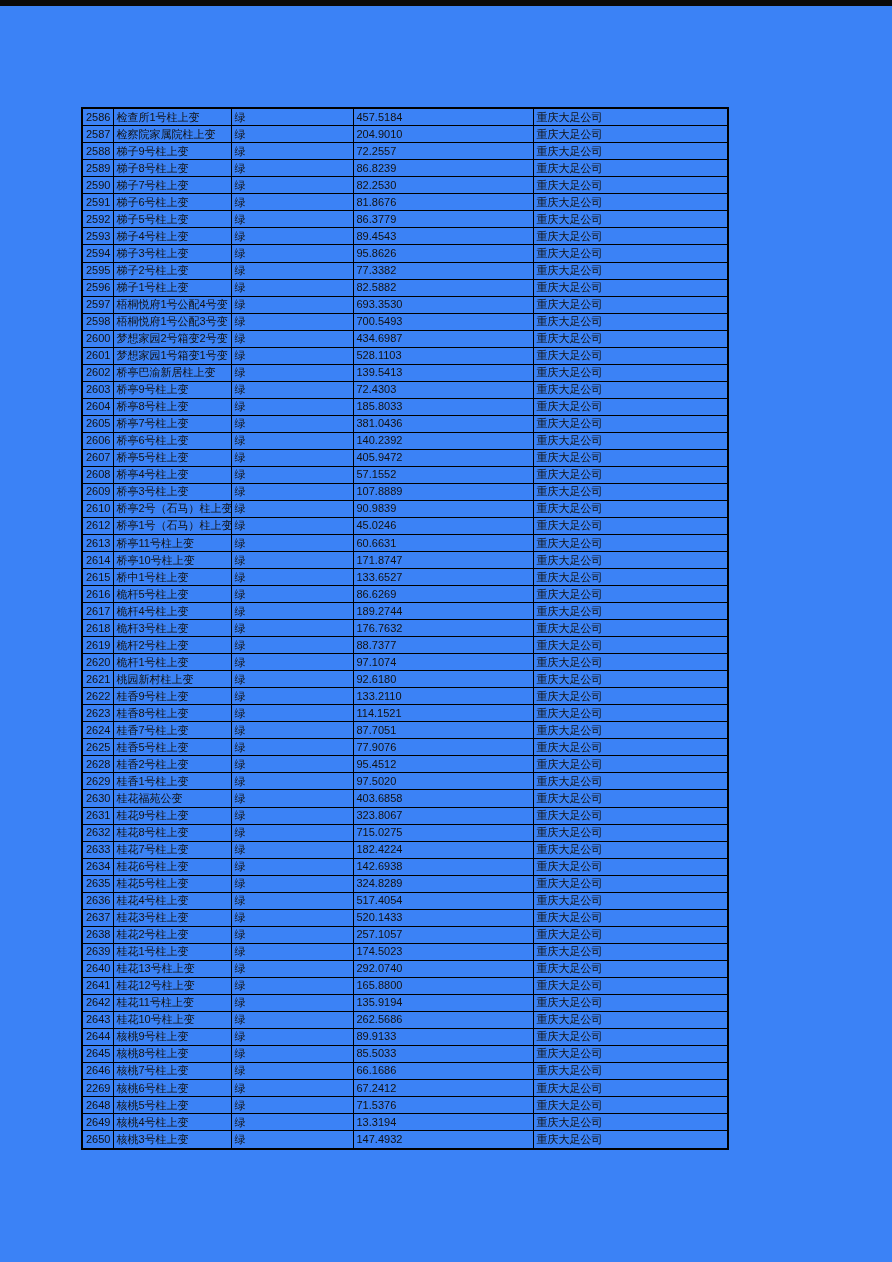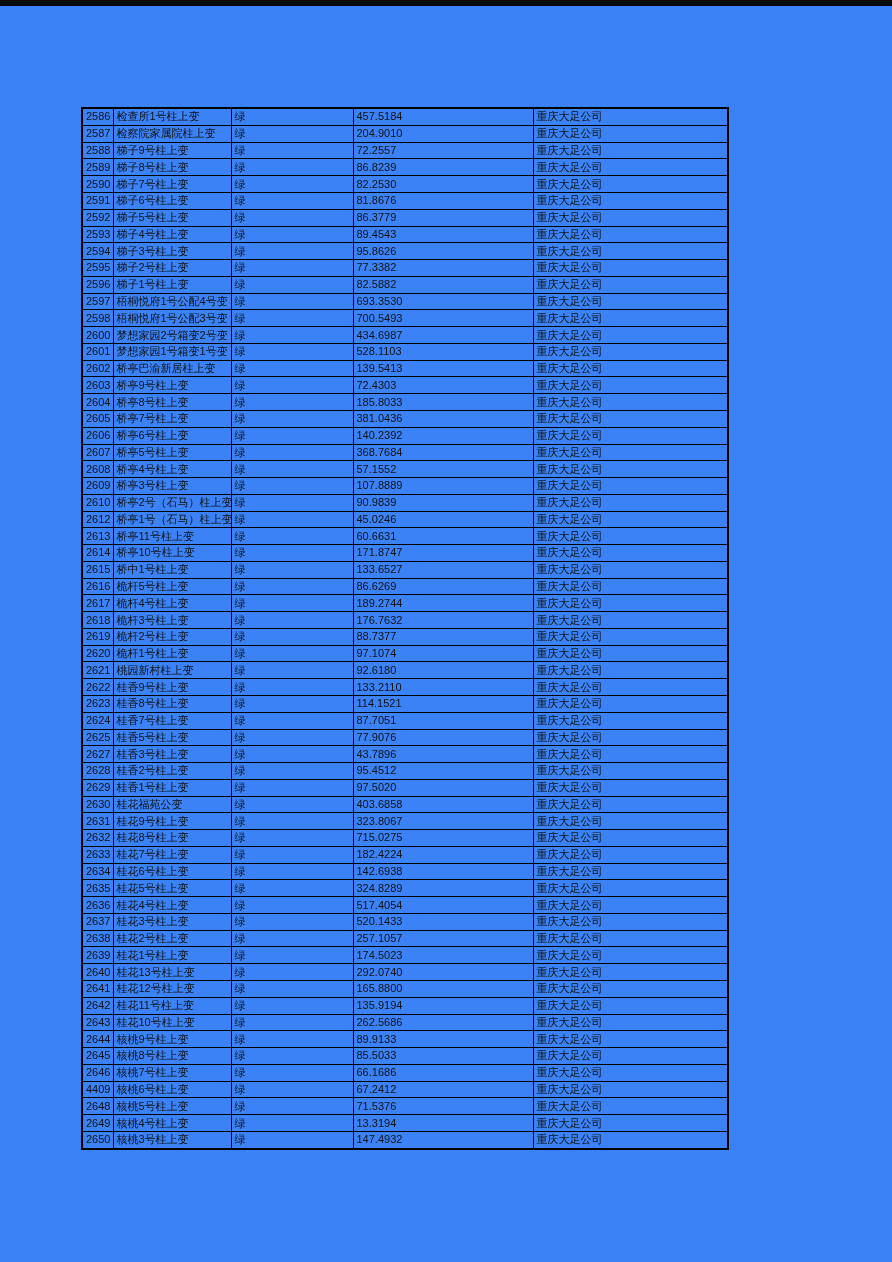--- a/index.html
+++ b/index.html
@@ -209,21 +209,21 @@
             <td class="col0">2606</td>
             <td class="col1">桥亭6号柱上变</td>
             <td class="col2">绿</td>
             <td class="col3">140.2392</td>
             <td class="col4">重庆大足公司</td>
           </tr>
           <tr>
             <td class="col0">2607</td>
             <td class="col1">桥亭5号柱上变</td>
             <td class="col2">绿</td>
-            <td class="col3">368.7684</td>
+            <td class="col3">405.9472</td>
             <td class="col4">重庆大足公司</td>
           </tr>
           <tr>
             <td class="col0">2608</td>
             <td class="col1">桥亭4号柱上变</td>
             <td class="col2">绿</td>
             <td class="col3">57.1552</td>
             <td class="col4">重庆大足公司</td>
           </tr>
           <tr>
@@ -332,27 +332,20 @@
             <td class="col4">重庆大足公司</td>
           </tr>
           <tr>
             <td class="col0">2625</td>
             <td class="col1">桂香5号柱上变</td>
             <td class="col2">绿</td>
             <td class="col3">77.9076</td>
             <td class="col4">重庆大足公司</td>
           </tr>
           <tr>
-            <td class="col0">2627</td>
-            <td class="col1">桂香3号柱上变</td>
-            <td class="col2">绿</td>
-            <td class="col3">43.7896</td>
-            <td class="col4">重庆大足公司</td>
-          </tr>
-          <tr>
             <td class="col0">2628</td>
             <td class="col1">桂香2号柱上变</td>
             <td class="col2">绿</td>
             <td class="col3">95.4512</td>
             <td class="col4">重庆大足公司</td>
           </tr>
           <tr>
             <td class="col0">2629</td>
             <td class="col1">桂香1号柱上变</td>
             <td class="col2">绿</td>
@@ -472,21 +465,21 @@
             <td class="col4">重庆大足公司</td>
           </tr>
           <tr>
             <td class="col0">2646</td>
             <td class="col1">核桃7号柱上变</td>
             <td class="col2">绿</td>
             <td class="col3">66.1686</td>
             <td class="col4">重庆大足公司</td>
           </tr>
           <tr>
-            <td class="col0">4409</td>
+            <td class="col0">2269</td>
             <td class="col1">核桃6号柱上变</td>
             <td class="col2">绿</td>
             <td class="col3">67.2412</td>
             <td class="col4">重庆大足公司</td>
           </tr>
           <tr>
             <td class="col0">2648</td>
             <td class="col1">核桃5号柱上变</td>
             <td class="col2">绿</td>
             <td class="col3">71.5376</td>

